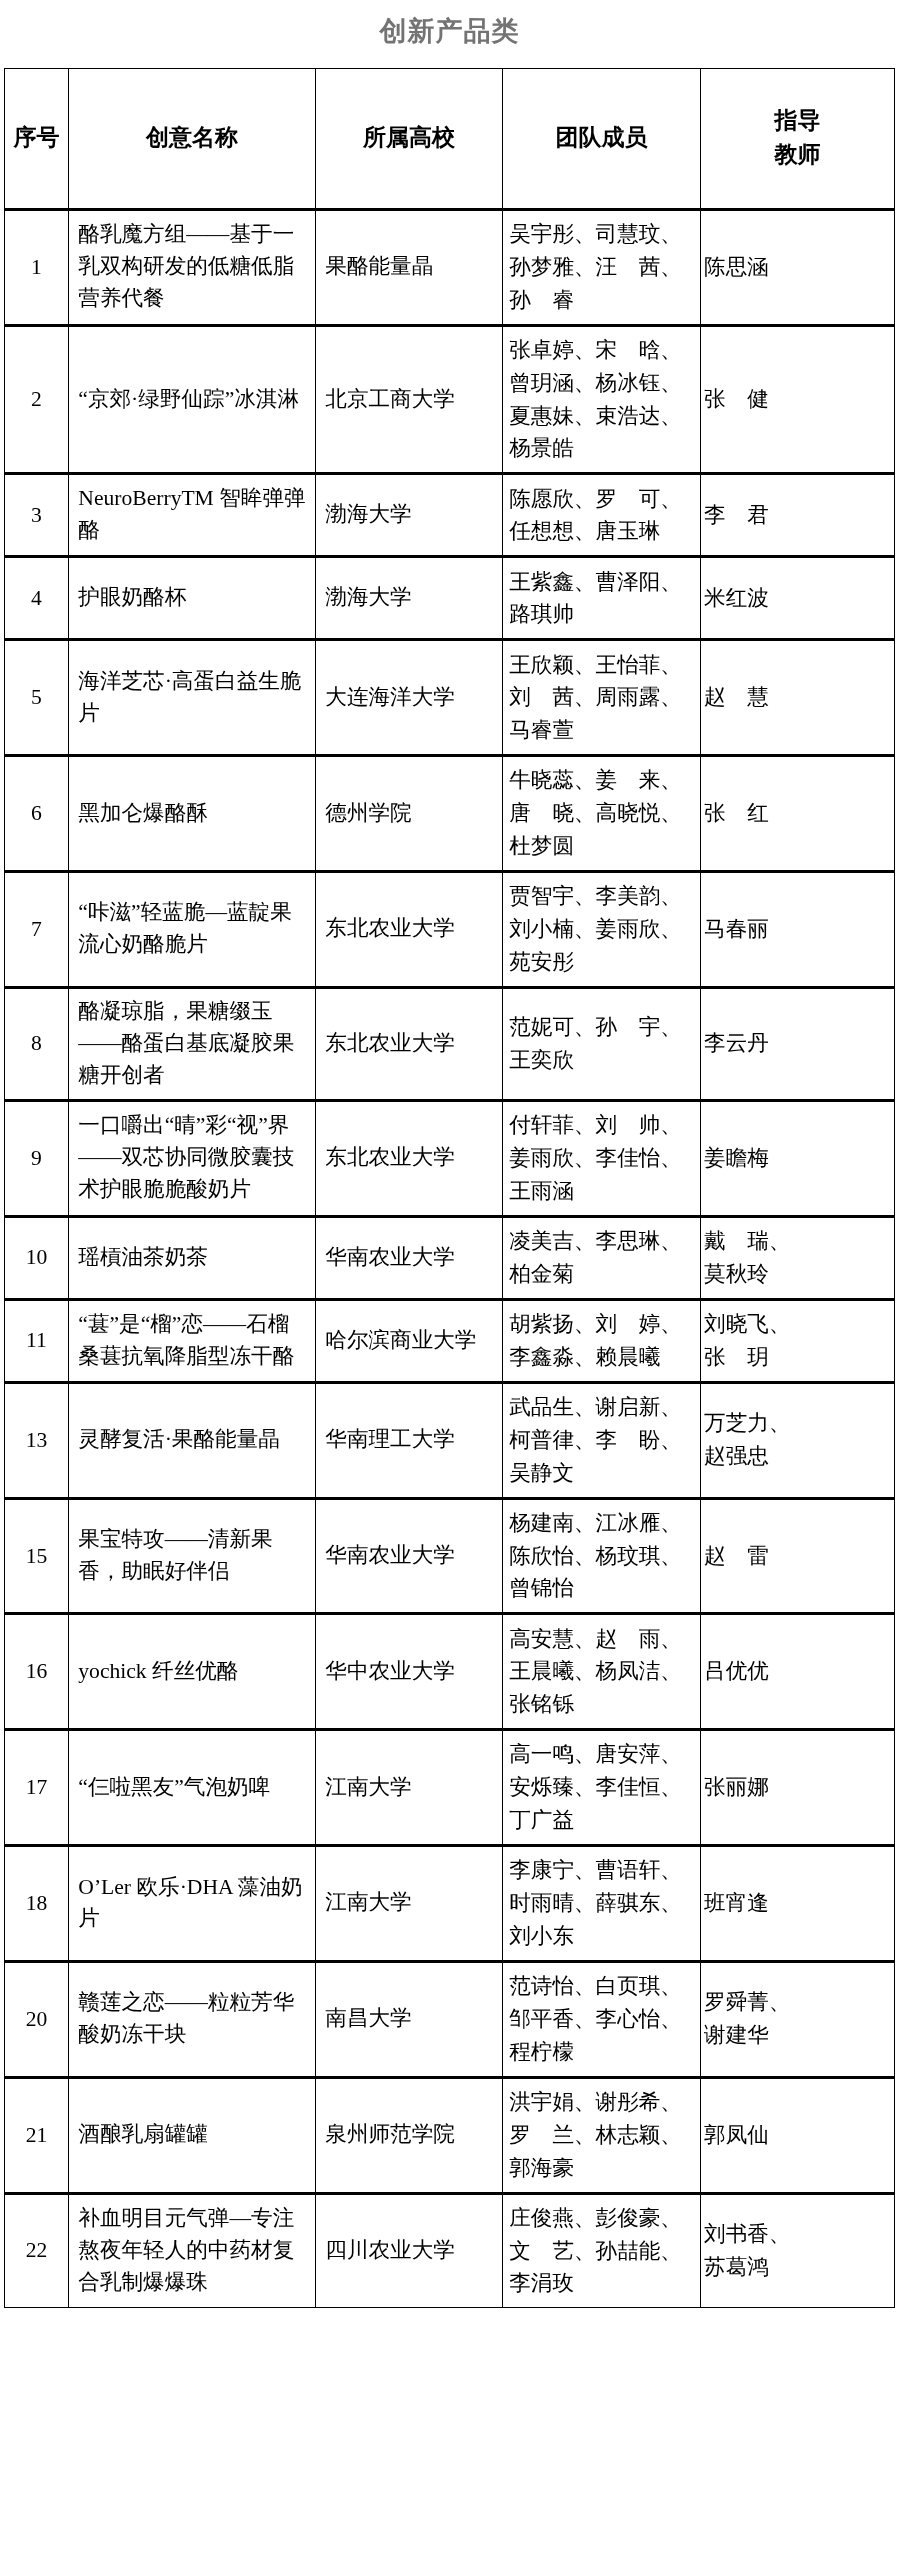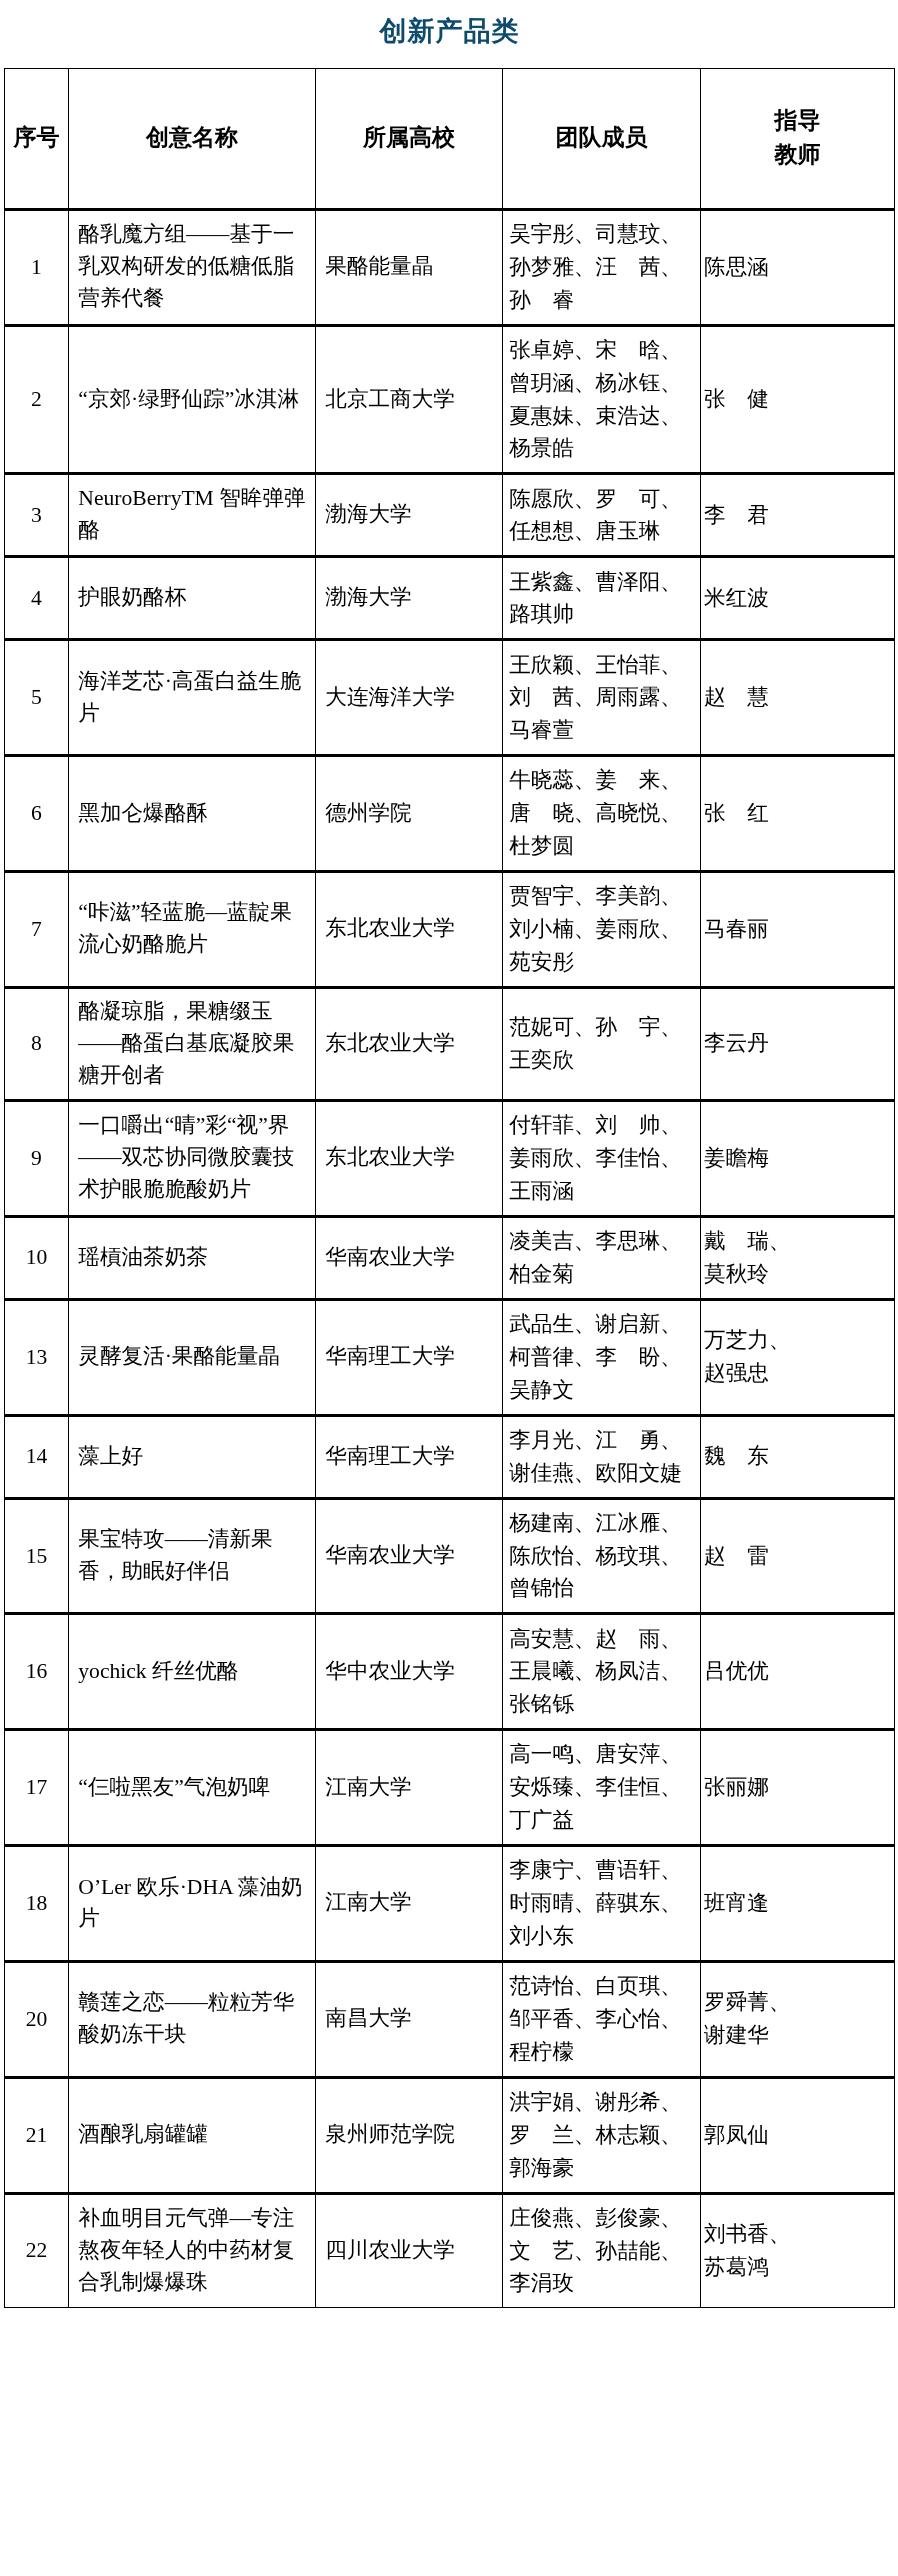--- a/index.html
+++ b/index.html
@@ -49,21 +49,21 @@
   td.c-name{ text-align: left; padding: 7.2px 9.3px; line-height: 1.48; }
   td.c-uni { text-align: left; padding: 7.2px 9.3px; line-height: 1.48; }
   td.c-mem { text-align: left; padding: 7.2px 6.2px; line-height: 1.52; }
   td.c-tea { text-align: left; padding: 7.2px 3.1px; line-height: 1.52; }
   .mem { display: inline-block; }
   .tea { display: block; }
 </style>
 </head>
 <body>
 
-<h1 class="title" style="color: #0c4a6e;">创新产品类</h1>
+<h1 class="title" style="color: #737373;">创新产品类</h1>
 
 <table class="awards">
   <colgroup>
     <col class="w-no">
       <col class="w-name">
       <col class="w-uni">
       <col class="w-mem">
       <col class="w-tea">
   </colgroup>
   <thead>
@@ -172,42 +172,43 @@
     <td class="c-no">10</td>
     <td class="c-name">瑶槓油茶奶茶</td>
     <td class="c-uni">华南农业大学</td>
     <td class="c-mem"><span class="mem">凌美吉、</span><span class="mem">李思琳、</span><span class="mem">柏金菊</span></td>
     <td class="c-tea">
           <span class="tea">戴　瑞、</span>
           <span class="tea">莫秋玲</span>
         </td>
   </tr>
 
+  <tr>
+    <td class="c-no">11</td>
+    <td class="c-name">“葚”是“榴”恋——石榴桑葚抗氧降脂型冻干酪</td>
+    <td class="c-uni">哈尔滨商业大学</td>
+    <td class="c-mem"><span class="mem">胡紫扬、</span><span class="mem">刘　婷、</span><span class="mem">李鑫淼、</span><span class="mem">赖晨曦</span></td>
+    <td class="c-tea">
+          <span class="tea">刘晓飞、</span>
+          <span class="tea">张　玥</span>
+        </td>
+  </tr>
 
 
   <tr>
     <td class="c-no">13</td>
     <td class="c-name">灵酵复活·果酪能量晶</td>
     <td class="c-uni">华南理工大学</td>
     <td class="c-mem"><span class="mem">武品生、</span><span class="mem">谢启新、</span><span class="mem">柯普律、</span><span class="mem">李　盼、</span><span class="mem">吴静文</span></td>
     <td class="c-tea">
           <span class="tea">万芝力、</span>
           <span class="tea">赵强忠</span>
         </td>
   </tr>
 
-  <tr>
-    <td class="c-no">14</td>
-    <td class="c-name">藻上好</td>
-    <td class="c-uni">华南理工大学</td>
-    <td class="c-mem"><span class="mem">李月光、</span><span class="mem">江　勇、</span><span class="mem">谢佳燕、</span><span class="mem">欧阳文婕</span></td>
-    <td class="c-tea">
-          <span class="tea">魏　东</span>
-        </td>
-  </tr>
 
   <tr>
     <td class="c-no">15</td>
     <td class="c-name">果宝特攻——清新果香，助眠好伴侣</td>
     <td class="c-uni">华南农业大学</td>
     <td class="c-mem"><span class="mem">杨建南、</span><span class="mem">江冰雁、</span><span class="mem">陈欣怡、</span><span class="mem">杨玟琪、</span><span class="mem">曾锦怡</span></td>
     <td class="c-tea">
           <span class="tea">赵　雷</span>
         </td>
   </tr>

